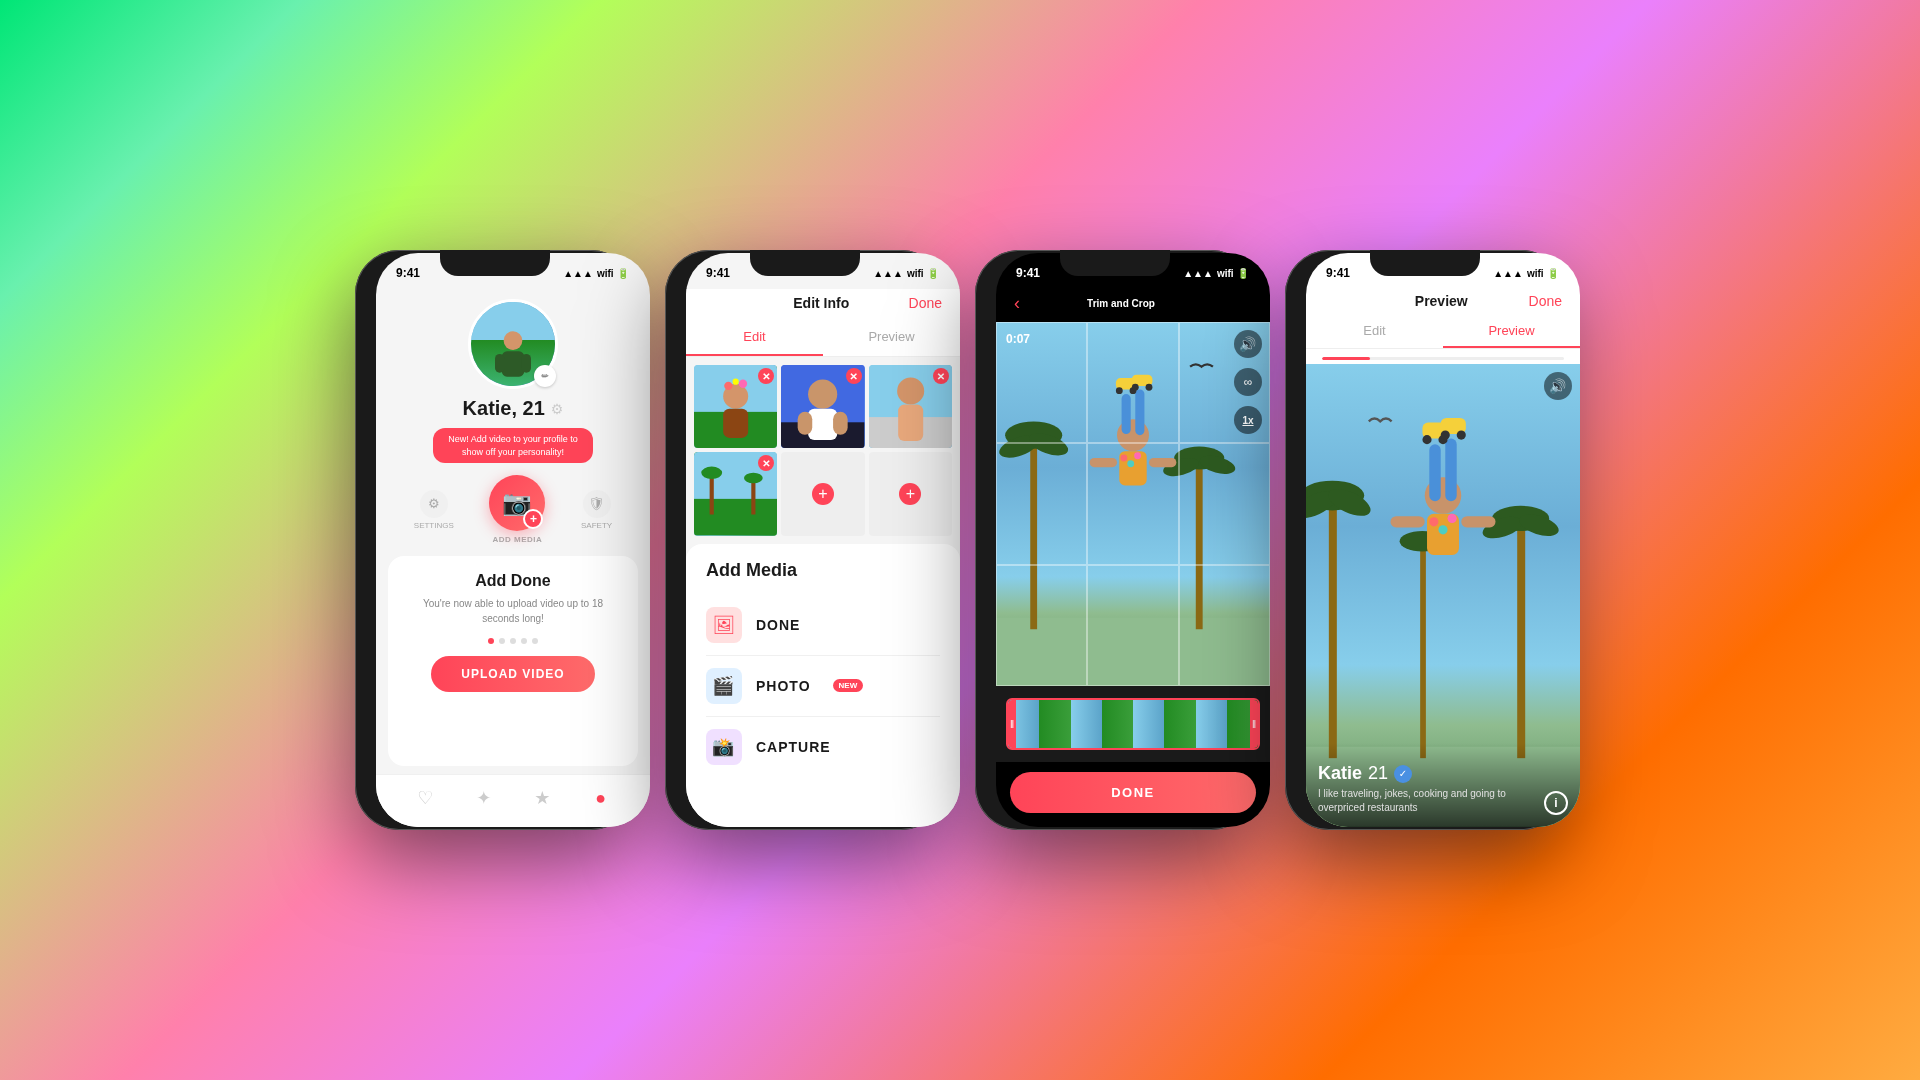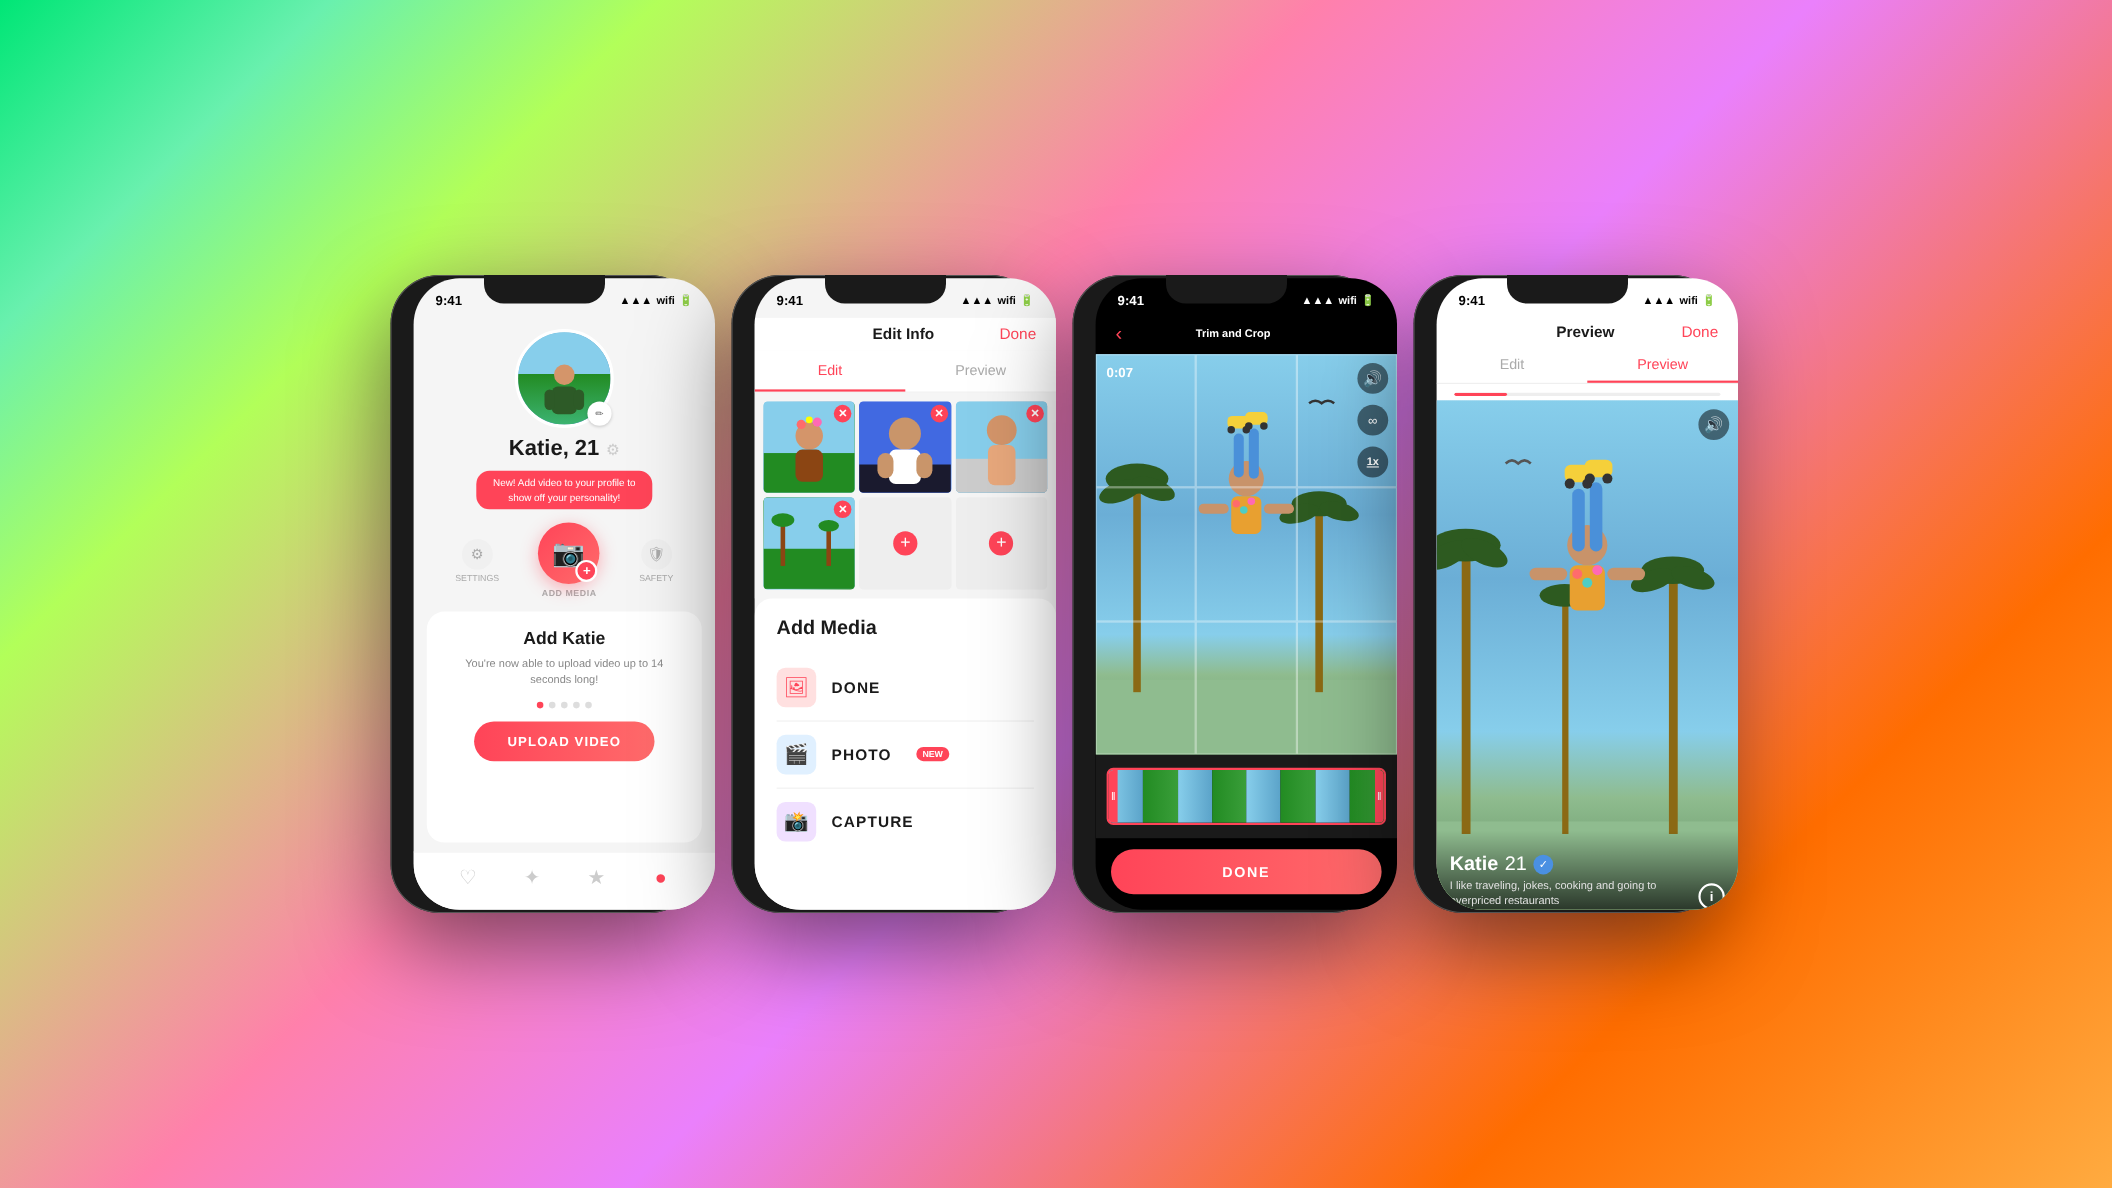--- a/index.html
+++ b/index.html
@@ -658,21 +658,21 @@
       color: #fff;
       font-size: 14px;
     }
 
     .preview-profile-bar {
       position: absolute;
       bottom: 0;
       left: 0;
       right: 0;
       background: linear-gradient(0deg, rgba(0,0,0,0.7) 0%, transparent 100%);
-      padding: 20px 12px 0;
+      padding: 20px 12px 12px;
       display: flex;
       align-items: flex-end;
       gap: 18px;
     }
 
     .profile-info { flex: 1; }
 
     .profile-name-row {
       display: flex;
       align-items: center;
@@ -788,22 +788,22 @@
             <span class="add-media-label">ADD MEDIA</span>
           </div>
 
           <div class="action-btn-small">
             <div class="icon-circle">🛡</div>
             <span>SAFETY</span>
           </div>
         </div>
 
         <div class="card-white">
-          <div class="card-title">Add Katie</div>
-          <div class="card-desc">You're now able to upload video up to 14 seconds long!</div>
+          <div class="card-title">Add Done</div>
+          <div class="card-desc">You're now able to upload video up to 18 seconds long!</div>
           <div class="dots-row">
             <div class="dot active"></div>
             <div class="dot"></div>
             <div class="dot"></div>
             <div class="dot"></div>
             <div class="dot"></div>
           </div>
           <button class="upload-btn">UPLOAD VIDEO</button>
         </div>
       </div>

